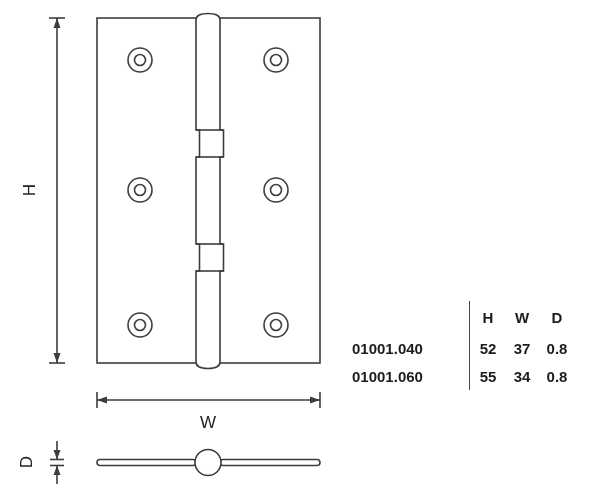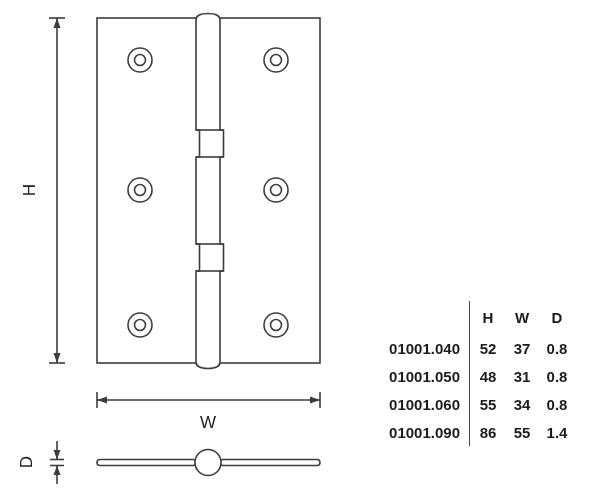--- a/index.html
+++ b/index.html
@@ -11,21 +11,21 @@
   .dim-label {
     font-family:"Liberation Sans", sans-serif;
     font-size:17px; fill:#222222;
   }
   .spec-table { position:absolute; left:352px; top:301px; }
   .spec-table table { border-collapse:collapse; }
   .spec-table td {
     font-weight:bold; font-size:15px; color:#1c1c1c;
     white-space:nowrap; padding:0;
   }
-  .spec-table td.code { width:108px; text-align:right; padding-right:9px; }
+  .spec-table td.code { width:108px; padding-right:9px; }
   .spec-table td.num  { text-align:center; }
   .spec-table td.h    { width:36px; border-left:1.6px solid #4a4a4a; }
   .spec-table td.w    { width:32px; }
   .spec-table td.d    { width:38px; }
   .spec-table tr.hdr td { height:33px; vertical-align:middle; }
   .spec-table tr.row td { height:28px; vertical-align:middle; }
 </style>
 </head>
 <body>
 
@@ -118,34 +118,22 @@
         <td class="num w">W</td>
         <td class="num d">D</td>
       </tr>
       <tr class="row">
         <td class="code">01001.040</td>
         <td class="num h">52</td>
         <td class="num w">37</td>
         <td class="num d">0.8</td>
       </tr>
       <tr class="row">
-        <td class="code">01001.050</td>
-        <td class="num h">48</td>
-        <td class="num w">31</td>
-        <td class="num d">0.8</td>
-      </tr>
-      <tr class="row">
         <td class="code">01001.060</td>
         <td class="num h">55</td>
         <td class="num w">34</td>
         <td class="num d">0.8</td>
-      </tr>
-      <tr class="row">
-        <td class="code">01001.090</td>
-        <td class="num h">86</td>
-        <td class="num w">55</td>
-        <td class="num d">1.4</td>
       </tr>
     </tbody>
       </table>
   </div>
 
 </div>
 
 </body></html>

